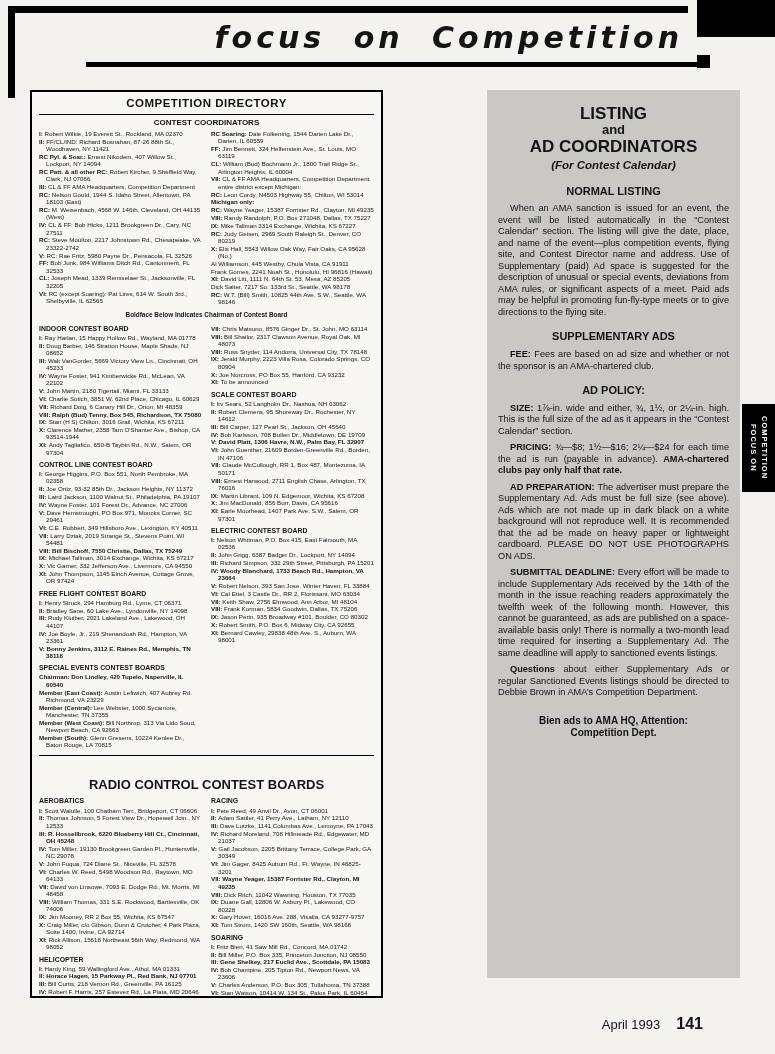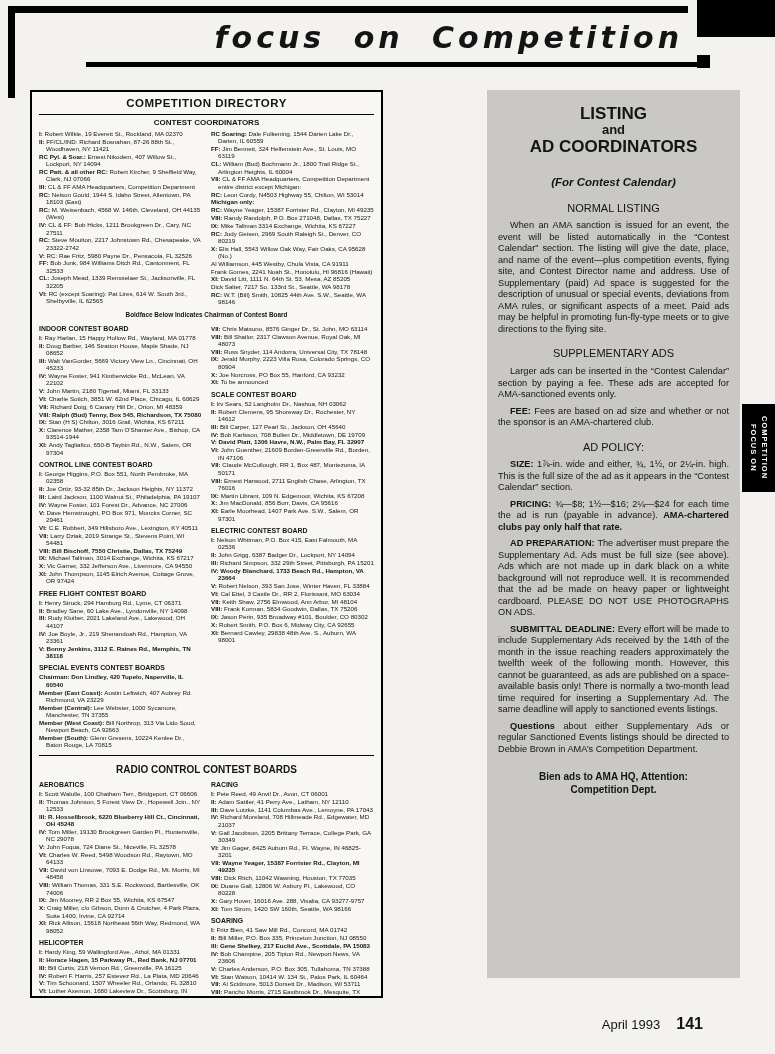--- a/index.html
+++ b/index.html
@@ -32,35 +32,35 @@
   }
   .dir-title{text-align:center;font-weight:bold;font-size:11.5px;letter-spacing:.5px;border-bottom:1px solid #000;padding-bottom:3px;margin-bottom:3px;}
   .dir-sub{text-align:center;font-weight:bold;font-size:8px;margin-bottom:3px;}
   .twocol{display:flex;gap:9px;}
   .col{flex:1;min-width:0;}
   .entry{padding-left:7px;text-indent:-7px;margin-bottom:.5px;}
   .bold-entry{font-weight:bold;}
   .board{margin-top:5px;}
   .board-title{font-weight:bold;font-size:6.9px;margin-bottom:1px;}
   .note{text-align:center;font-weight:bold;font-size:6.4px;margin:5px 0 1px;}
-  .rc-title{text-align:center;font-weight:bold;font-size:10px;margin-top:6px;border-top:1px solid #000;padding-top:8px;}
+  .rc-title{text-align:center;font-weight:bold;font-size:13px;margin-top:6px;border-top:1px solid #000;padding-top:21px;}
   .coord-line{text-align:center;font-weight:bold;font-size:6.9px;margin-top:7px;border-top:1px solid #000;padding-top:3px;}
   .fai-title{text-align:center;font-weight:bold;font-size:7.6px;margin-top:5px;border-top:1px solid #000;padding-top:0;margin-bottom:1px;}
   .fai-label{font-weight:bold;font-size:6.5px;margin-top:3px;}
 
   
   .sidebar{
     position:absolute;left:487px;top:90px;width:253px;min-height:888px;
     background:#c9c8c5;padding:14px 11px 16px;box-sizing:border-box;
     font-size:9.2px;line-height:1.25;text-align:justify;
   }
   .sb-title1{text-align:center;font-weight:bold;font-size:17px;line-height:1.12;}
   .sb-title2{text-align:center;font-weight:bold;font-size:13px;line-height:1.1;}
-  .sb-title4{text-align:center;font-weight:bold;font-style:italic;font-size:11.5px;margin-top:19px;margin-bottom:6px;}
-  .sb-heading{text-align:center;font-weight:normal;font-size:11px;margin:12px 0 5px;}
+  .sb-title4{text-align:center;font-weight:bold;font-style:italic;font-size:11.5px;margin-top:2px;margin-bottom:6px;}
+  .sb-heading{text-align:center;font-weight:bold;font-size:11px;margin:12px 0 5px;}
   .sb-para{margin:0 0 5px;text-indent:12px;}
   .sb-footer{text-align:center;font-weight:bold;font-size:10px;margin-top:16px;padding:0 24px;}
 
   
   .side-tab{
     position:absolute;right:0;top:404px;width:33px;height:88px;background:#000;color:#fff;
     display:flex;justify-content:center;align-items:center;gap:2px;
   }
   .side-tab span{writing-mode:vertical-rl;font-size:7.5px;font-weight:bold;letter-spacing:1px;white-space:nowrap;}
 
@@ -301,21 +301,20 @@
 
 <div class="sidebar">
   <div class="sb-title1">LISTING</div>
   <div class="sb-title2">and</div>
   <div class="sb-title1">AD COORDINATORS</div>
   <div class="sb-title4">(For Contest Calendar)</div>
   <div id="sb-sections">
       <div class="sb-heading">NORMAL LISTING</div>
       <p class="sb-para">When an AMA sanction is issued for an event, the event will be listed automatically in the “Contest Calendar” section. The listing will give the date, place, and name of the event—plus competition events, flying site, and Contest Director name and address. Use of Supplementary (paid) Ad space is suggested for the description of unusual or special events, deviations from AMA rules, or significant aspects of a meet. Paid ads may be helpful in promoting fun-fly-type meets or to give directions to the flying site.</p>
       <div class="sb-heading">SUPPLEMENTARY ADS</div>
-      <p class="sb-para">Larger ads can be inserted in the “Contest Calendar” section by paying a fee. These ads are accepted for AMA-sanctioned events only.</p>
       <p class="sb-para"><b>FEE: </b>Fees are based on ad size and whether or not the sponsor is an AMA-chartered club.</p>
       <div class="sb-heading">AD POLICY:</div>
       <p class="sb-para"><b>SIZE: </b>1⅞-in. wide and either, ¾, 1½, or 2¼-in. high. This is the full size of the ad as it appears in the “Contest Calendar” section.</p>
       <p class="sb-para"><b>PRICING: </b>¾—$8; 1½—$16; 2¼—$24 for each time the ad is run (payable in advance).<b> AMA-chartered clubs pay only half that rate.</b></p>
       <p class="sb-para"><b>AD PREPARATION: </b>The advertiser must prepare the Supplementary Ad. Ads must be full size (see above). Ads which are not made up in dark black on a white background will not reproduce well. It is recommended that the ad be made on heavy paper or lightweight cardboard. PLEASE DO NOT USE PHOTOGRAPHS ON ADS.</p>
       <p class="sb-para"><b>SUBMITTAL DEADLINE: </b>Every effort will be made to include Supplementary Ads received by the 14th of the month in the issue reaching readers approximately the twelfth week of the following month. However, this cannot be guaranteed, as ads are published on a space-available basis only! There is normally a two-month lead time required for inserting a Supplementary Ad. The same deadline will apply to sanctioned events listings.</p>
       <p class="sb-para"><b>Questions </b>about either Supplementary Ads or regular Sanctioned Events listings should be directed to Debbie Brown in AMA’s Competition Department.</p>
     </div>
   <div class="sb-footer">Bien ads to AMA HQ, Attention: Competition Dept.</div>
 </div>

